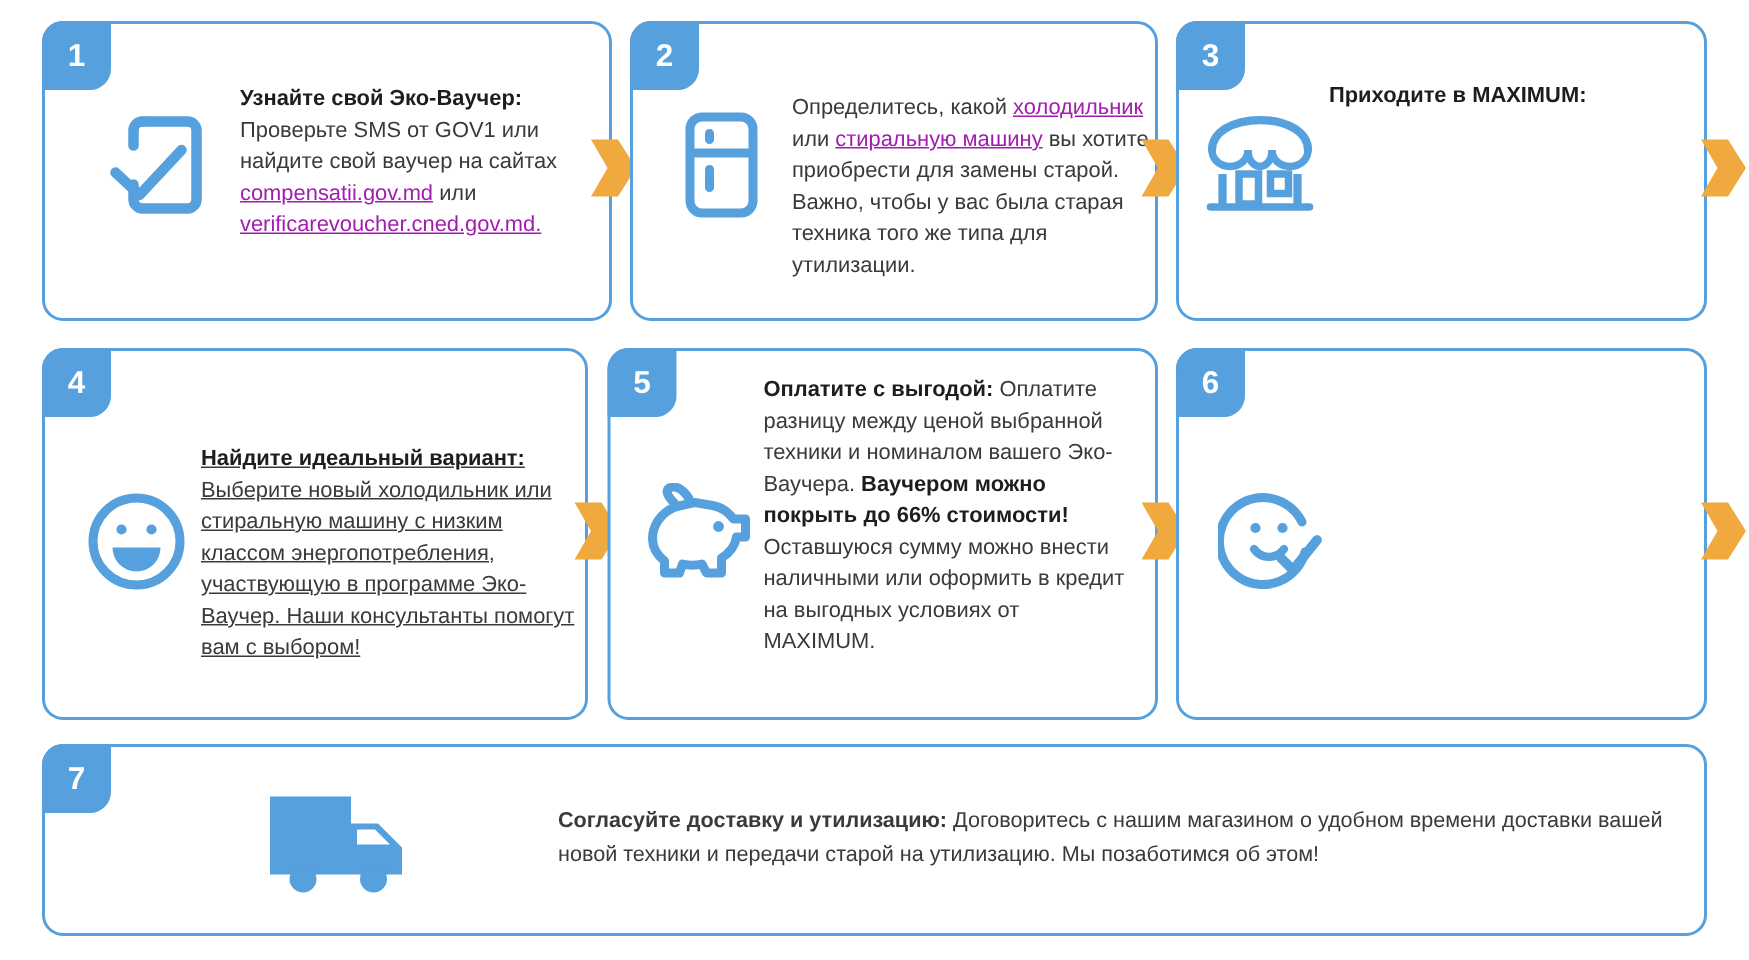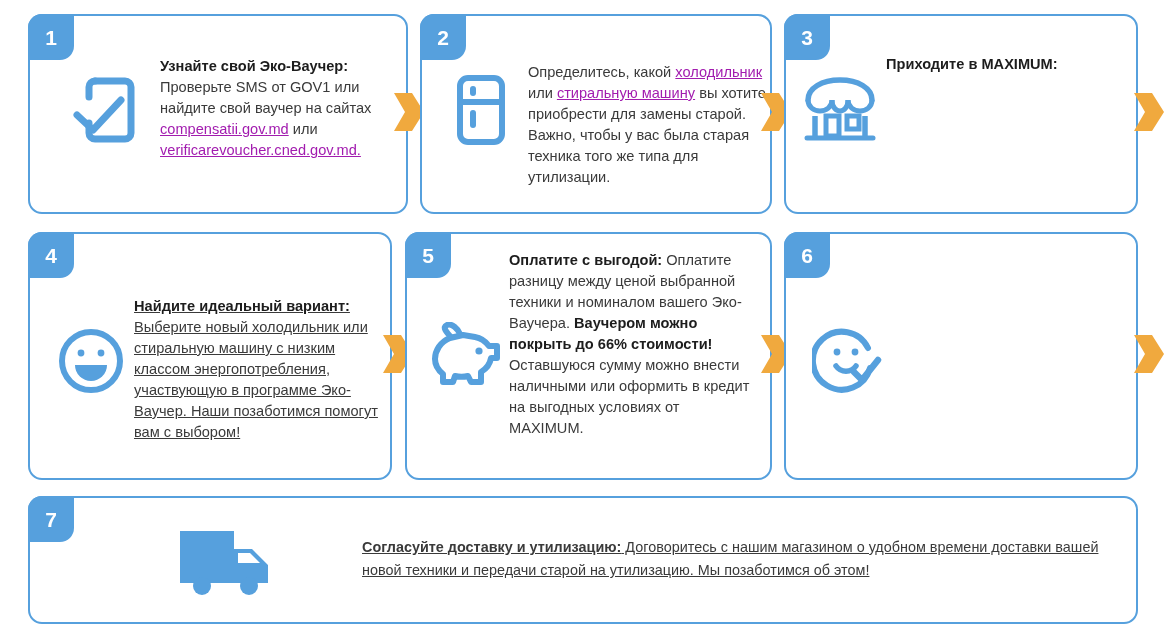--- a/index.html
+++ b/index.html
@@ -174,21 +174,21 @@
     <div class="icon-wrap" style="left:22px; top:88px; width:78px; height:78px;">
       <svg width="68" height="68" viewBox="0 0 68 68">
         <circle cx="34" cy="34" r="29" fill="none" stroke="#56a0dd" stroke-width="6"></circle>
         <circle cx="24" cy="26" r="3.4" fill="#56a0dd"></circle>
         <circle cx="44" cy="26" r="3.4" fill="#56a0dd"></circle>
         <path d="M18 38 H50 A16 16 0 0 1 18 38 Z" fill="#56a0dd"></path>
       </svg>
     </div>
     <div class="body-text" style="left:104px; top:62px; width:250px;text-decoration:underline;">
       <b>Найдите идеальный вариант:</b><br>
-      <span>Выберите новый холодильник или стиральную машину с низким классом энергопотребления, участвующую в программе Эко-Ваучер. Наши позаботимся помогут вам с выбором!</span>
+      <span>Выберите новый холодильник или стиральную машину с низким классом энергопотребления, участвующую в программе Эко-Ваучер. Наши консультанты помогут вам с выбором!</span>
     </div>
   </div>
 
   <div class="arrow" style="left:381px; top:331px;">
     <svg width="34" height="46" viewBox="0 0 34 46">
       <path d="M2 4 L20 4 L32 23 L20 42 L2 42 L13 23 Z" fill="#f0a93e"></path>
     </svg>
   </div>
 
   <div class="card" style="left:405px; top:232px; width:367px; height:248px;">
@@ -242,18 +242,18 @@
       <span>7</span>
     </div>
     <div class="icon-wrap" style="left:142px; top:20px; width:108px; height:88px;">
       <svg width="104" height="78" viewBox="0 0 104 78">
         <path d="M6 8 H60 V26 H78 L94 42 V60 H6 Z" fill="#56a0dd"></path>
         <path d="M64 30 H76 L86 40 H64 Z" fill="#ffffff"></path>
         <circle cx="28" cy="63" r="9" fill="#56a0dd"></circle>
         <circle cx="75" cy="63" r="9" fill="#56a0dd"></circle>
       </svg>
     </div>
-    <div class="c7text" style="left:332px; top:38px; width:760px;text-decoration:underline;">
+    <div class="c7text" style="left:342px; top:38px; width:760px;">
       <b>Согласуйте доставку и утилизацию:</b><span> Договоритесь с нашим магазином о удобном времени доставки вашей новой техники и передачи старой на утилизацию. Мы позаботимся об этом!</span>
     </div>
   </div>
 
 </div>
 
 </body></html>

